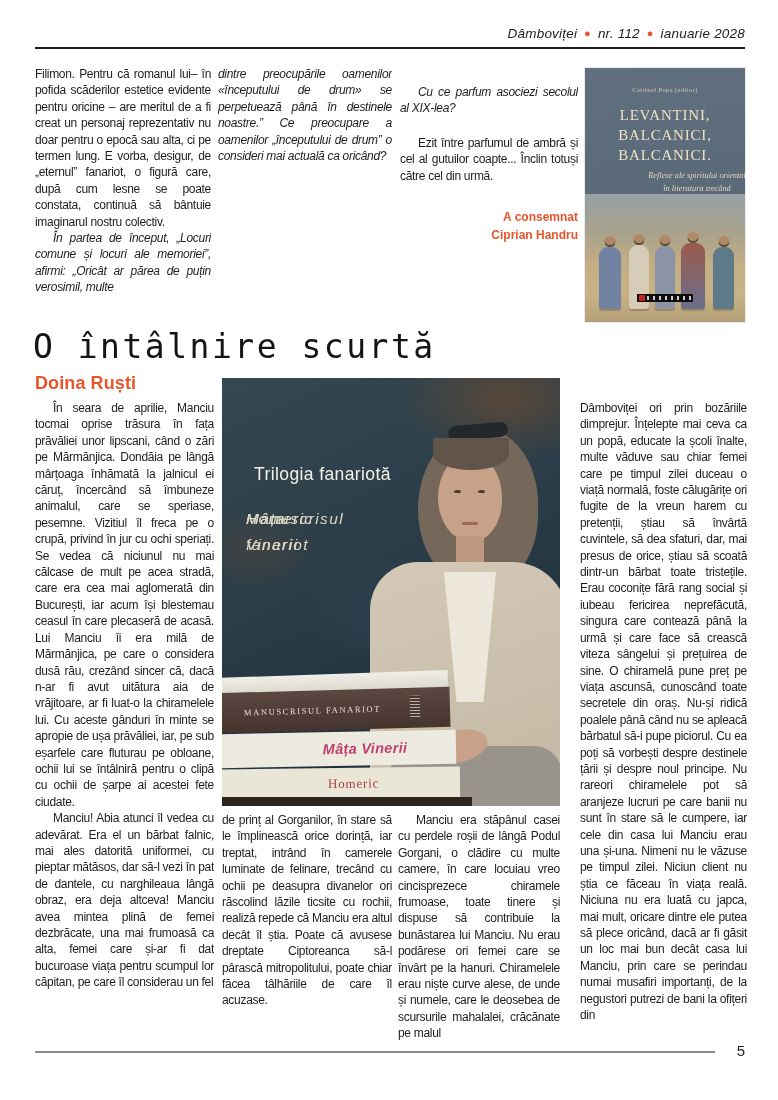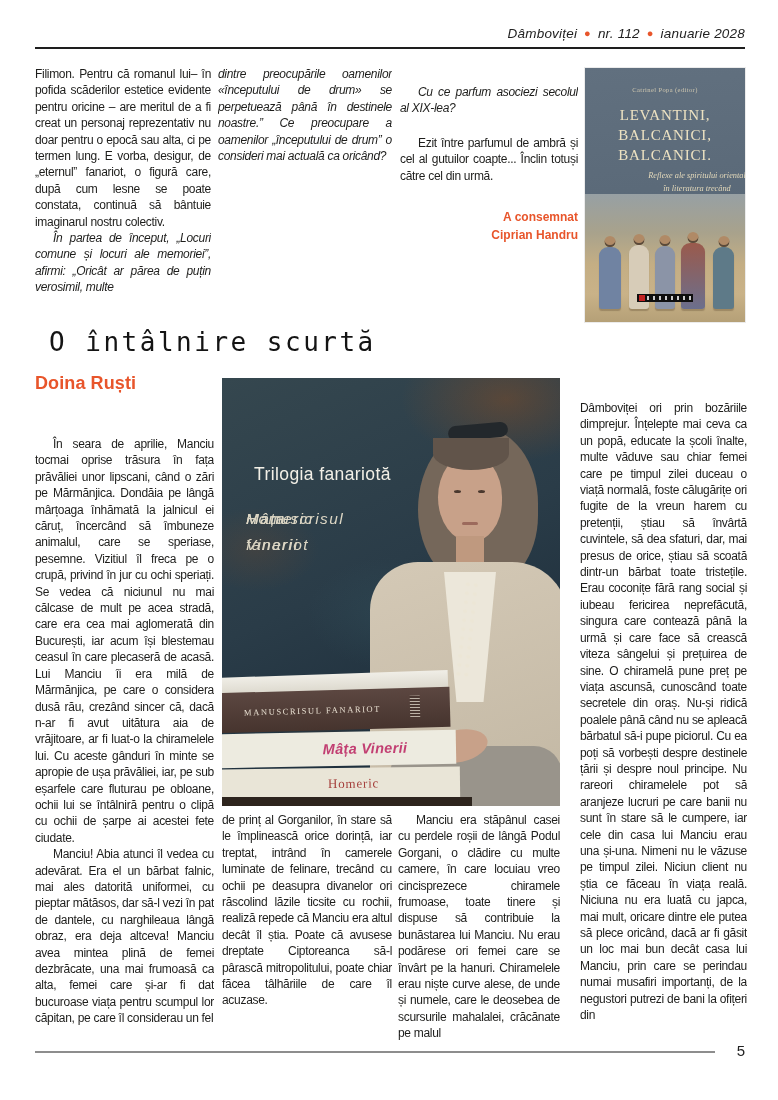--- a/index.html
+++ b/index.html
@@ -24,21 +24,21 @@
   }
   .col p.ind { text-indent:1.5em; }
   .italic { font-style:italic; }
   .gap-top { margin-top:1.5em; }
   .byline { margin-top:2em; text-align:right; color:#e8552b; font-weight:bold; font-style:normal; font-size:12px; line-height:1.5; letter-spacing:0; }
   
   .t-col1 { left:35px;  top:66px; width:176px; height:259px; }
   .t-col2 { left:218px; top:66px; width:174px; height:259px; }
   .t-col3 { left:400px; top:66px; width:178px; height:259px; }
   
-  .b-left { left:35px;  top:400px; width:179px; height:648px;margin-top:36px; }
+  .b-left { left:35px;  top:400px; width:179px; height:648px; }
   .b-mid1 { left:222px; top:812px; width:170px; height:236px; }
   .b-mid2 { left:398px; top:812px; width:162px; height:236px; }
   .b-right{ left:580px; top:400px; width:167px; height:648px; }
   
   .cover {
     position:absolute; left:585px; top:68px; width:160px; height:254px;
     background:linear-gradient(175deg,#61707f 0%,#5a6978 55%,#53626f 100%);
     overflow:hidden; box-shadow:0 0 0 1px rgba(0,0,0,.08);
   }
   .cover-editor { position:absolute; top:18px; left:0; width:100%; text-align:center;
@@ -59,22 +59,22 @@
   .f3 { left:70px;  width:20px; height:63px; background:#8b94a7; }
   .f4 { left:96px;  width:24px; height:66px; background:linear-gradient(#9a5a4c,#6b6f8d); }
   .f5 { left:128px; width:21px; height:62px; background:#5e7a88; }
   .cover-logo { position:absolute; bottom:20px; left:50%; transform:translateX(-50%);
     width:56px; height:8px; background:#0e0e0e; display:flex; align-items:center; gap:2px; padding:1px 2px; }
   .cover-logo .red { width:6px; height:6px; background:#c22222; }
   .cover-logo .ticks { flex:1; height:4px;
     background:repeating-linear-gradient(90deg,#cccccc 0 2px,transparent 2px 6px); }
   
   .article-title {
-    position:absolute; left:49px; top:327px;
-    font-family:"DejaVu Sans Mono",monospace; font-size:26px; letter-spacing:2.5px; color:#141414; font-weight:400;text-align:right;
+    position:absolute; left:33px; top:327px;
+    font-family:"DejaVu Sans Mono",monospace; font-size:33px; letter-spacing:2.5px; color:#141414; font-weight:400;text-align:right;
   }
   .author { position:absolute; left:35px; top:373px; color:#e8552b; font-weight:bold; font-size:18px; letter-spacing:.1px; }
   
   .photo {
     position:absolute; left:222px; top:378px; width:338px; height:428px; overflow:hidden;
     background:
       radial-gradient(150px 90px at 84% 5%,  rgba(158,82,28,.38), transparent 70%),
       radial-gradient(90px 60px  at 10% 40%, rgba(140,78,34,.20), transparent 70%),
       radial-gradient(120px 80px at 50% 55%, rgba(55,90,100,.30), transparent 70%),
       radial-gradient(80px 50px  at 30% 80%, rgba(120,70,30,.15), transparent 70%),

